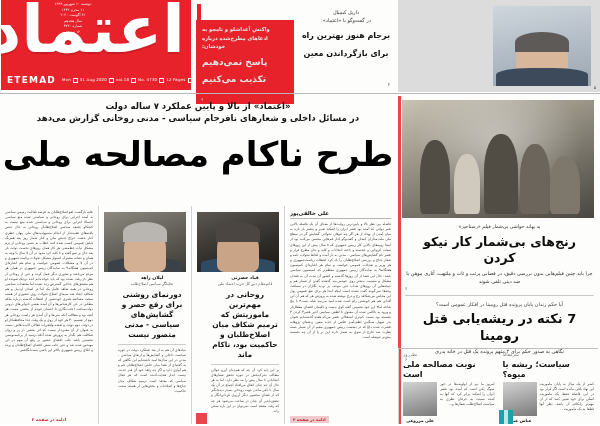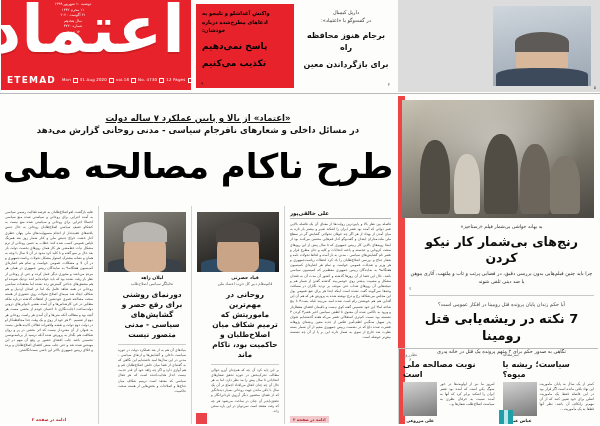--- a/index.html
+++ b/index.html
@@ -28,22 +28,22 @@
   .logo-dates div{white-space:nowrap;}
   .masthead-latin{position:absolute;left:0;bottom:3px;width:190px;height:14px;
                   display:flex;align-items:center;direction:ltr;padding:0 6px;
                   box-sizing:border-box;gap:6px;}
   .etemad-word{color:#fff;font-size:9px;letter-spacing:1.2px;font-weight:bold;}
   .masthead-meta{color:#fff;font-size:3.9px;letter-spacing:.2px;white-space:nowrap;}
   .masthead-meta span.sq{display:inline-block;width:2.6px;height:2.6px;
         border:.5px solid #fff;margin:0 2.2px;vertical-align:middle;}
 
   
-  .promo-red{position:absolute;left:196px;top:4px;width:98px;height:84px;
-             background:#e8222a;color:#000000;direction:rtl;padding:5px 6px 3px 6px;
+  .promo-red{position:absolute;left:196px;top:20px;width:98px;height:84px;
+             background:#e8222a;color:#e5e5e5;direction:rtl;padding:5px 6px 3px 6px;
              box-sizing:border-box;}
   .promo-red .kicker{font-size:5.2px;line-height:8.5px;text-align:left;
              font-weight:bold;}
   .promo-red .big{font-size:9px;line-height:12.5px;font-weight:bold;margin-top:5px;
              text-align:left;}
   .promo-red .pg{position:absolute;left:5px;bottom:2px;font-size:4px;opacity:.9;}
 
   
   .teaser{position:absolute;left:300px;top:4px;width:92px;height:84px;
           direction:rtl;box-sizing:border-box;padding-top:4px;}
@@ -63,32 +63,32 @@
   .portrait-top{position:absolute;left:95px;top:6px;width:98px;height:80px;
             background:linear-gradient(170deg,#cfd6dd 0%,#b9c2cb 40%,#9aa6b2 100%);
             overflow:hidden;}
   .red-edge{position:absolute;left:197px;top:4px;width:4px;height:84px;
             background:#e8222a;}
 
   
   .headline-zone{position:absolute;left:0;top:96px;width:396px;height:110px;
                  text-align:center;direction:rtl;}
   .ov1{font-size:8.6px;line-height:12px;font-weight:bold;color:#151515;
-       margin-top:16px;text-decoration:underline;}
+       margin-top:4px;}
   .ov2{font-size:8.6px;line-height:12px;font-weight:bold;color:#151515;}
   .main-headline{font-size:34px;line-height:44px;font-weight:bold;color:#000;
        margin-top:8px;letter-spacing:-0.5px;}
 
   
   .rule-top{position:absolute;left:0;top:93px;width:600px;height:1px;
             background:#b9b9b9;}
 
   
   .rightcol{position:absolute;left:398px;top:96px;width:200px;height:328px;
-            box-sizing:border-box;border-left:7px solid #ef4444;direction:rtl;
+            box-sizing:border-box;border-left:3px solid #ef4444;direction:rtl;
             padding:2px 4px 0 4px;}
   .big-photo{width:192px;height:118px;margin:2px auto 0 auto;
              background:linear-gradient(160deg,#c9c3b4 0%,#9d978a 35%,#6e6a60 70%,#4a4741 100%);
              position:relative;overflow:hidden;}
   .big-photo .haze{position:absolute;inset:0;
              background:radial-gradient(ellipse at 50% 35%,rgba(255,255,255,.42),rgba(255,255,255,0) 62%);}
   .big-photo .f{position:absolute;bottom:4px;border-radius:46% 46% 10% 10%;
              background:#514c44;}
   .cap-small{font-size:4.8px;line-height:8px;text-align:center;color:#333;
              margin-top:5px;}
@@ -188,21 +188,21 @@
   <div class="promo-red">
     <div class="kicker">واکنش آغداشلو و نامجو به ادعاهای مطرح‌شده درباره خودشان:</div>
     <div class="big">پاسخ نمی‌دهیم</div>
     <div class="big">تکذیب می‌کنیم</div>
     <div class="pg">۹</div>
   </div>
 
   <div class="teaser">
     <div class="ov">داریل کیمبال</div>
     <div class="ov">در گفت‌وگو با «اعتماد»:</div>
-    <div class="hl">برجام هنوز محافظه راه</div>
+    <div class="hl">برجام هنوز بهترین راه</div>
     <div class="hl">برای بازگرداندن معین</div>
     <div class="pg">۴</div>
   </div>
 
   <div class="grey-block">
     <div class="txt">
       <div class="ov">طبیبیان: روند نقدینگی در سال‌های اخیر اگر نشان از انفجار نیست، نشانه چیست؟</div>
       <div class="hl">متهم رشد</div>
       <div class="hl">نقدینگی؟</div>
     </div>

